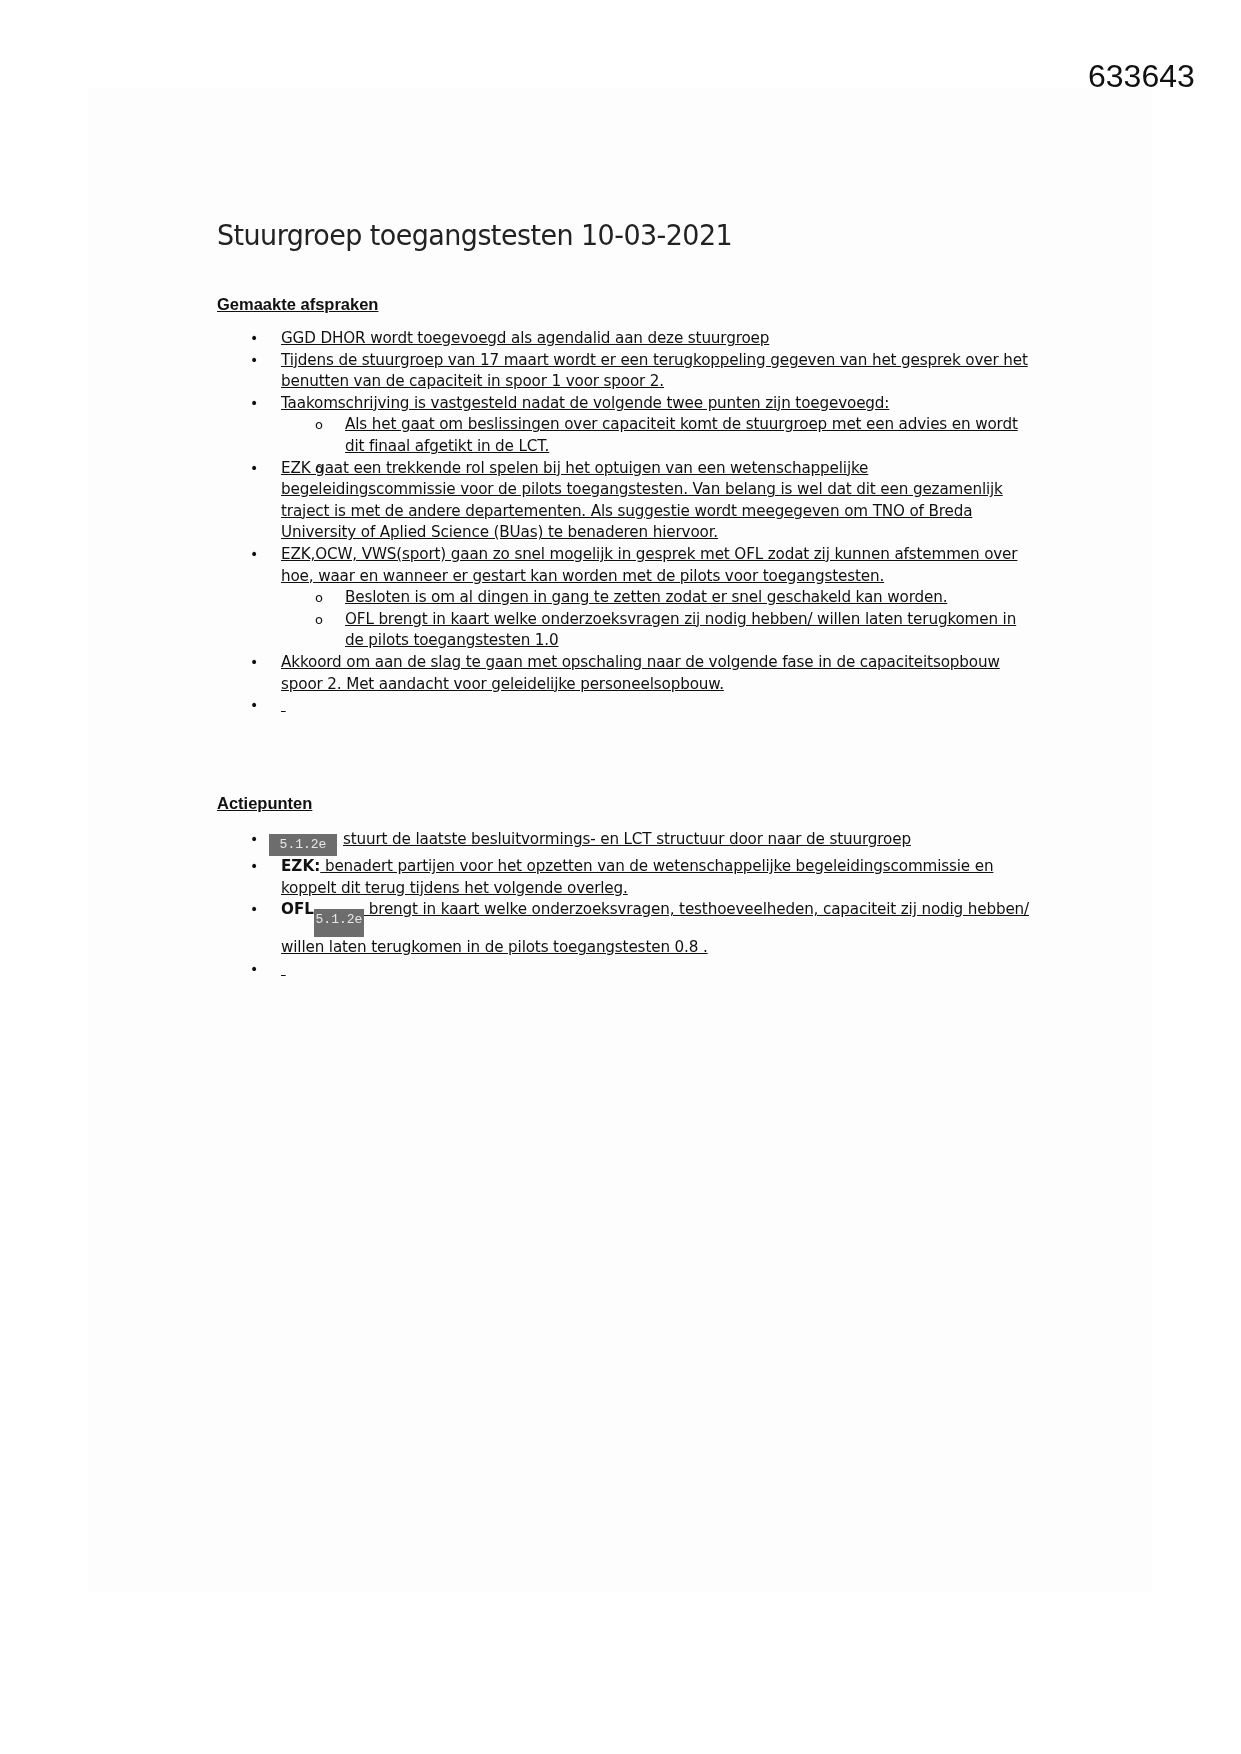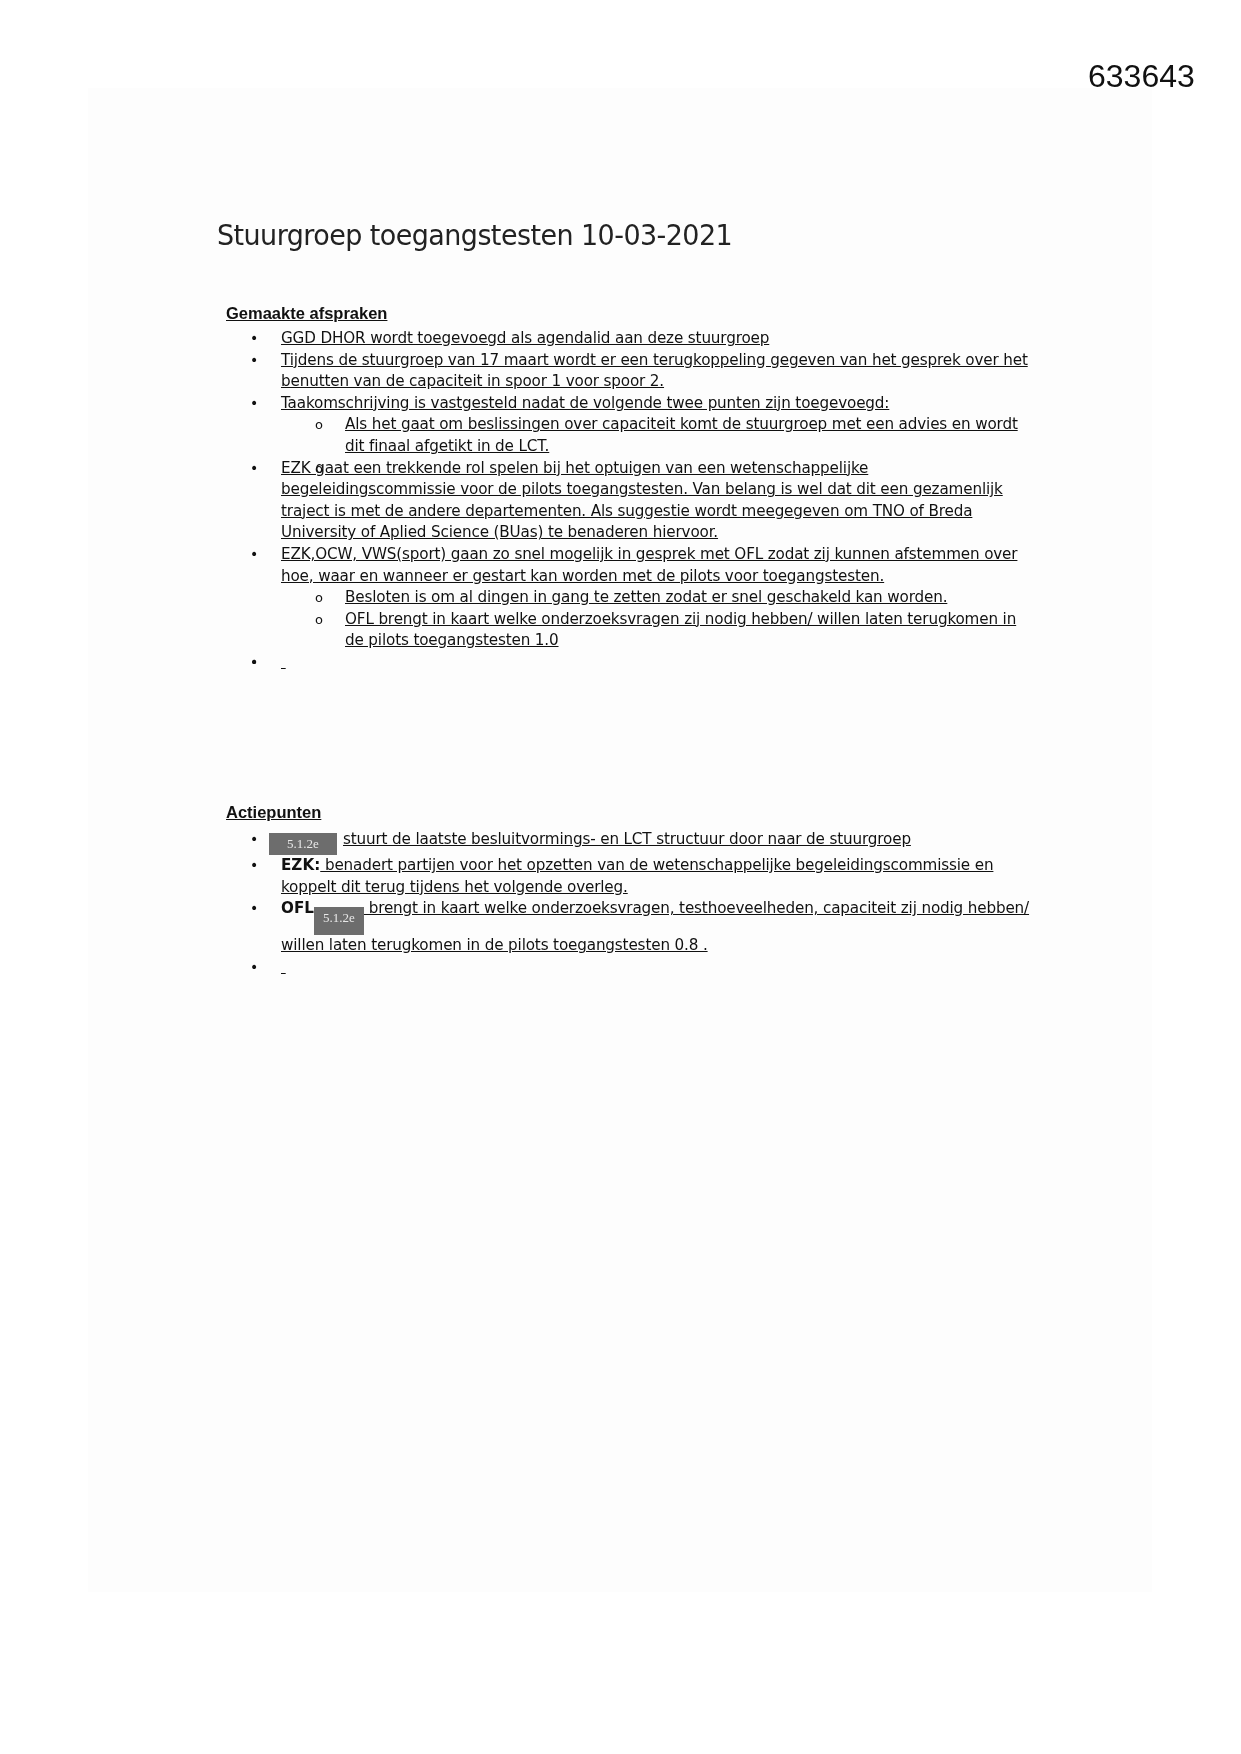--- a/index.html
+++ b/index.html
@@ -22,37 +22,37 @@
       position: absolute; left: 217px; top: 218px;
       font-family: "DejaVu Sans", sans-serif;
       font-size: 29px; font-weight: normal; color: #222;
       letter-spacing: -0.6px; margin: 0;
       transform: scaleX(0.93); transform-origin: left top;
     }
     .section-heading {
       position: absolute; left: 217px;
       font-family: "Liberation Sans", sans-serif;
       font-weight: bold; font-size: 16.5px; text-decoration: underline; color: #111;
-      margin: 9px;
+      margin: 0;
     }
     .list {
       position: absolute; left: 217px; width: 820px; margin: 0; padding: 0; list-style: none;
       font-size: 15.2px; line-height: 21.6px;
     }
     .list .text { letter-spacing: -0.15px; text-decoration: underline; }
     .item { position: relative; padding-left: 64px; }
     .item .bullet {
       position: absolute; left: 33px; top: 0; font-size: 14px;
     }
     .sub { list-style: none; margin: 0; padding: 0; }
     .sub .item { padding-left: 64px; }
     .sub .item .bullet { left: 34px; font-size: 13px; }
     .redact {
       display: inline-block; background: #6d6d6d; color: #e8e8e8;
-      font-family: Liberation Serif, serif; font-size: 13px;
+      font-family: Liberation Mono, monospace; font-size: 13px;
       line-height: 22px; height: 22px; vertical-align: -4px; text-align: center;
     }
     .redact.r1 { width: 68px; margin-left: -12px; margin-right: 6px; }
     .redact.r2 { width: 50px; height: 28px; line-height: 22px; vertical-align: -9px; position: relative; }
     b { font-weight: bold; }
   </style>
 </head>
 <body>
 
 <div class="page-inset"></div>
@@ -98,20 +98,21 @@
         <span class="text">Besloten is om al dingen in gang te zetten zodat er snel geschakeld kan worden.</span>
       </li>
       <li class="item">
         <span class="bullet">o</span>
         <span class="text">OFL brengt in kaart welke onderzoeksvragen zij nodig hebben/ willen laten terugkomen in de pilots toegangstesten 1.0</span>
       </li>
     </ul>
   </li>
   <li class="item">
     <span class="bullet">•</span>
+    <span class="text">Akkoord om aan de slag te gaan met opschaling naar de volgende fase in de capaciteitsopbouw spoor 2. Met aandacht voor geleidelijke personeelsopbouw.</span>
   </li>
   <li class="item">
     <span class="bullet">•</span>
     <span class="text">&nbsp;</span>
   </li>
 </ul>
 
 <h2 class="section-heading" style="top:794px">Actiepunten</h2>
 
 <ul class="list" style="top:829px">

